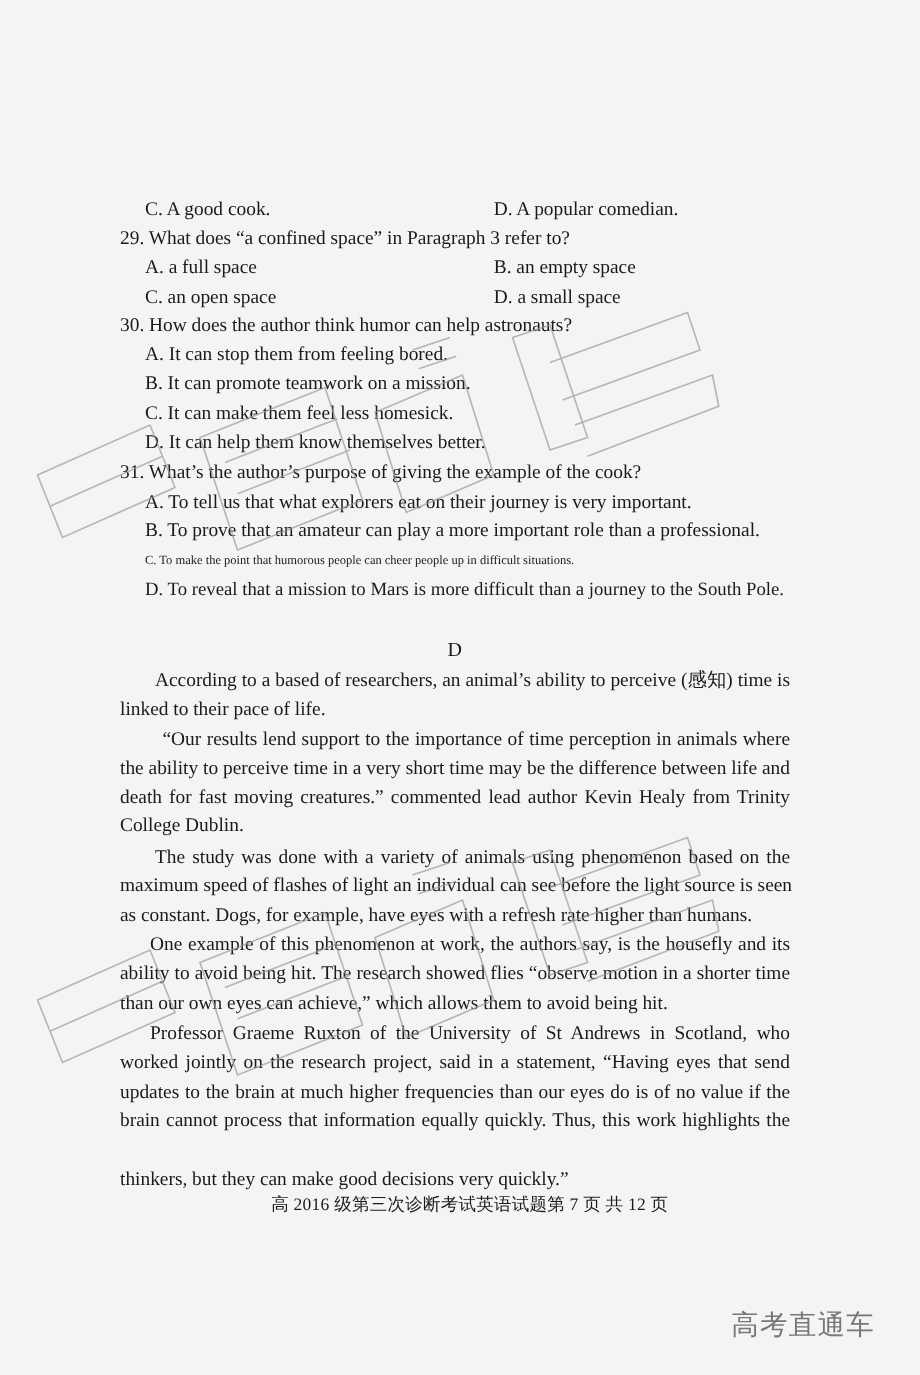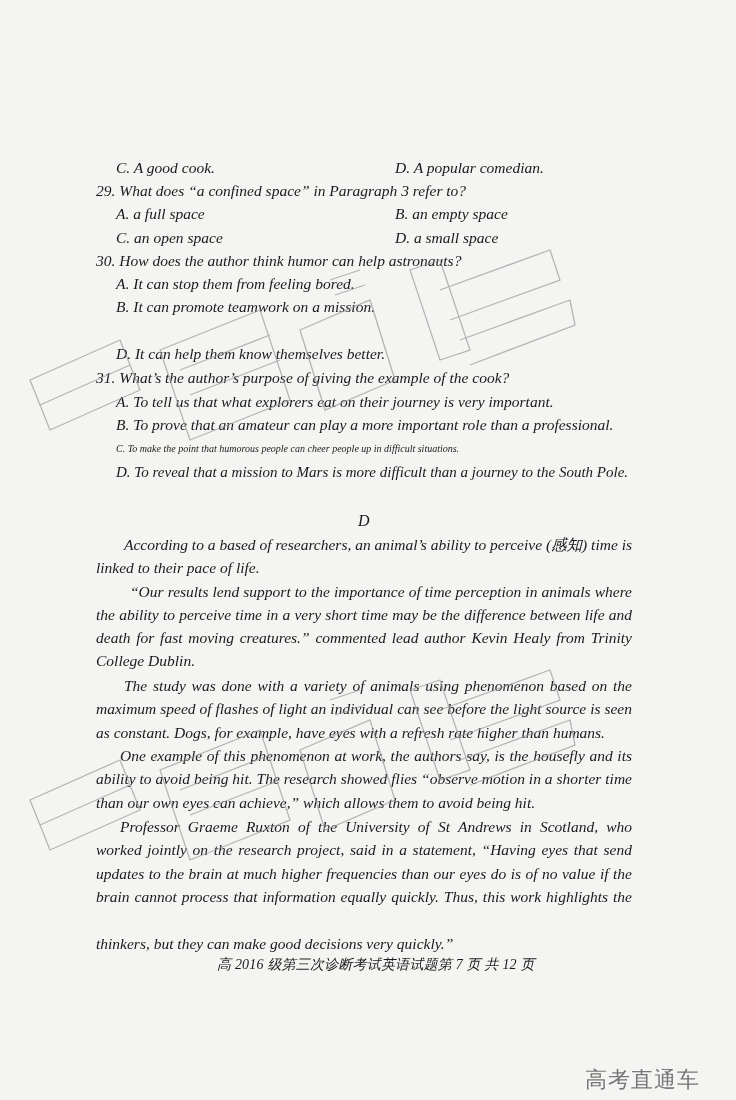--- a/index.html
+++ b/index.html
@@ -4,29 +4,29 @@
   <style>
     html, body { margin: 0; padding: 0; }
     body {
       width: 736px; height: 1100px; overflow: hidden;
       background: #f4f4f2;
       position: relative;
       font-family: "Liberation Serif", "DejaVu Serif", serif;
       color: #1a1a1a;
     }
     .page { position: absolute; left: 0; top: 0; width: 736px; height: 1100px; }
-    .line { position: absolute; font-size: 15.5px; white-space: nowrap; line-height: 20px; font-style: italic; }
+    .line { position: absolute; font-size: 15.5px; white-space: nowrap; line-height: 20px; }
     .opt { left: 116px; }
     .optB { left: 368px; margin-left: 27px; }
     .para { left: 96px; width: 536px; text-align: justify; text-align-last: justify; }
     .para.last { text-align-last: left; }
     .indent { left: 124px; width: 508px; }
     .section { left: 358px; font-size: 16px; }
     .footer { left: 217px; top: 955px; font-size: 14px; letter-spacing: 0.2px; }
-    .brand { position: absolute; left: 585px; top: 1045px; font-family: Liberation Mono, monospace; font-size: 22px; color: #777; letter-spacing: 1px; margin-top: 20px; }
+    .brand { position: absolute; left: 585px; top: 1045px; font-family: Liberation Mono, monospace; font-size: 22px; color: #777; letter-spacing: 1px; }
     .watermark { position: absolute; pointer-events: none; }
     .clip-left { position: absolute; left: 0; top: 0; width: 736px; height: 1100px; overflow: hidden; }
   </style>
 </head>
 <body>
 
 <div class="page">
  <div class="clip-left">
 
   <div class="line opt" style="top:158px">C. A good cook.</div>
@@ -40,20 +40,21 @@
   <div class="line optB" style="top:204px">B. an empty space</div>
   <div class="line opt" style="top:228px">C. an open space</div>
   <div class="line optB" style="top:228px">D. a small space</div>
 
   <div class="line" style="top:251px; left:96px;">
     <span>30.</span>
     <span>How does the author think humor can help astronauts?</span>
   </div>
   <div class="line opt" style="top:274px">A. It can stop them from feeling bored.</div>
   <div class="line opt" style="top:297px">B. It can promote teamwork on a mission.</div>
+  <div class="line opt" style="top:321px">C. It can make them feel less homesick.</div>
   <div class="line opt" style="top:344px">D. It can help them know themselves better.</div>
 
   <div class="line" style="top:368px; left:96px;">
     <span>31.</span>
     <span>What’s the author’s purpose of giving the example of the cook?</span>
   </div>
   <div class="line opt" style="top:392px">A. To tell us that what explorers eat on their journey is very important.</div>
   <div class="line opt" style="top:415px">B. To prove that an amateur can play a more important role than a professional.</div>
   <div class="line opt" style="top:439px; font-size:10px;">C. To make the point that humorous people can cheer people up in difficult situations.</div>
   <div class="line opt" style="top:462px; font-size:15px;">D.  To reveal that a mission to Mars is more difficult than a journey to the South Pole.</div>

